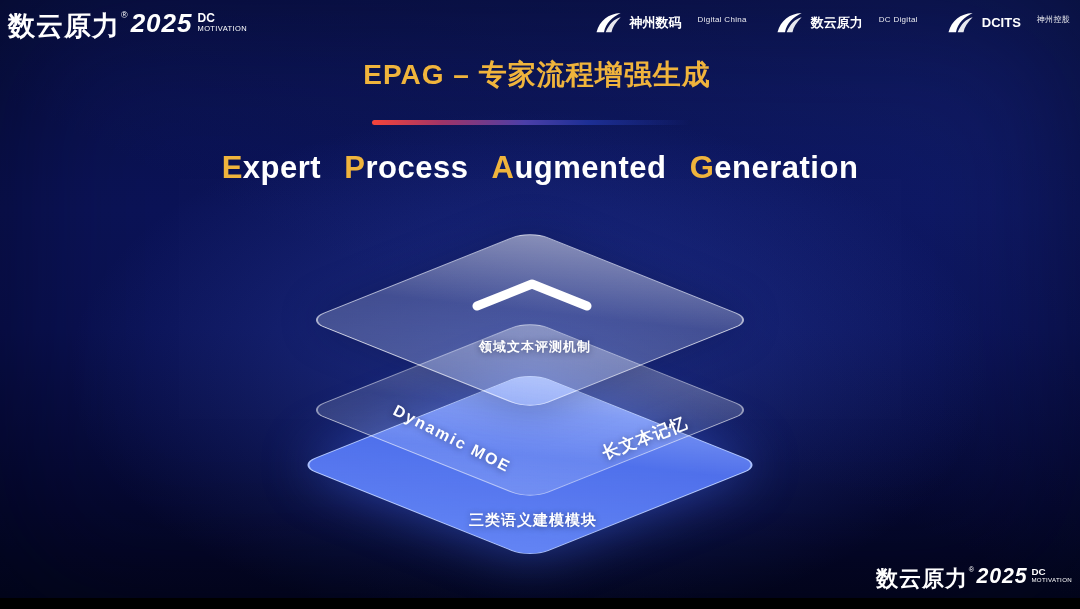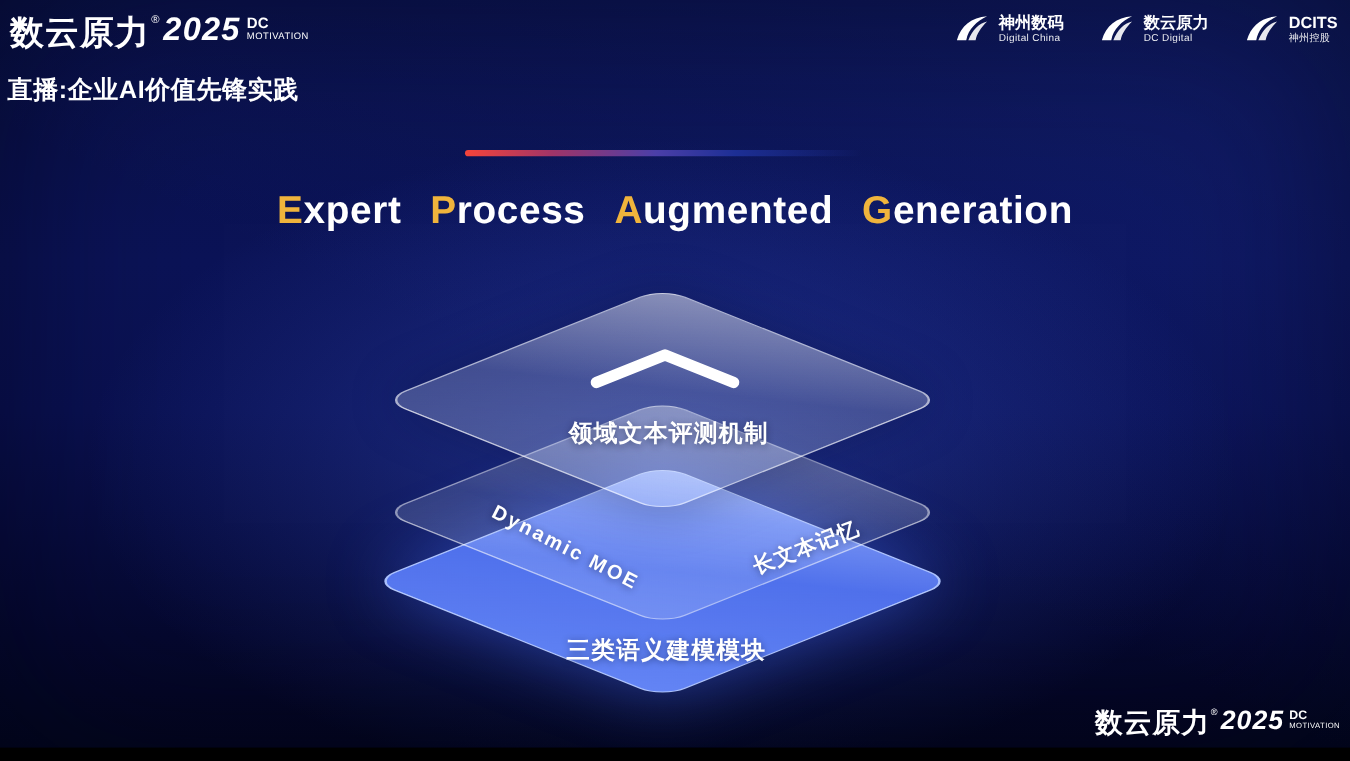--- a/index.html
+++ b/index.html
@@ -37,23 +37,23 @@
   .page-title {
     position: absolute; top: 56px; left: 537px; transform: translateX(-50%);
     margin: 0; font-size: 28px; font-weight: 700; letter-spacing: 1px;
     color: #f0b43c; white-space: nowrap;
   }
 
   
   .logos { position: absolute; top: 10px; right: 10px; display: flex; gap: 28px; align-items: flex-start; }
   .logo { display: flex; align-items: center; gap: 6px; }
   .swoosh { width: 30px; height: 26px; flex: 0 0 auto; }
-  .logo-text { display: flex; flex-direction: column; line-height: 1.2; }
+  .logo-text { display: flex; flex-direction: row; line-height: 1.2; }
   .logo-name { font-size: 13px; font-weight: 700; }
-  .logo-sub { font-size: 8px; opacity: 0.92; letter-spacing: 0.3px; }
+  .logo-sub { font-size: 8px; opacity: 0.92; letter-spacing: 0.3px; margin-left: 16px; }
   .logo-dcits .logo-name { }
 
   
   .divider {
     position: absolute; top: 120px; left: 531px; transform: translateX(-50%);
     width: 318px; height: 5px; border-radius: 3px;
     background: linear-gradient(90deg, #f5443a 0%, #a03468 22%, #4b3fa8 48%, #1d2f95 68%, rgba(20,35,120,0) 100%);
   }
 
   
@@ -87,44 +87,42 @@
     border: 2px solid rgba(185,205,255,0.85);
     box-shadow: 0 0 70px rgba(70,110,255,0.45);
   }
   .chevron { position: absolute; left: 2px; top: -25px; width: 130px; height: 36px; transform: translate(-50%,-50%); z-index: 6; }
   .lbl {
     position: absolute; white-space: nowrap; z-index: 6;
     transform: translate(-50%,-50%);
     color: #fff; font-weight: 700;
     text-shadow: 0 1px 6px rgba(5,10,40,0.45);
   }
-  .lbl-top { left: 5px; top: 27px; font-size: 19px; letter-spacing: 1px; }
+  .lbl-top { left: 5px; top: 27px; font-size: 13px; letter-spacing: 1px; }
   .lbl-mid-left { left: -78px; top: 119px; font-size: 16px; font-weight: 600; letter-spacing: 2px; transform: translate(-50%,-50%) rotate(27deg); }
   .lbl-mid-right { left: 115px; top: 118px; font-size: 17px; letter-spacing: 1px; transform: translate(-50%,-50%) rotate(-21deg); }
-  .lbl-bottom { left: 3px; top: 200px; font-size: 19px; letter-spacing: 1px; }
+  .lbl-bottom { left: 3px; top: 200px; font-size: 15px; letter-spacing: 1px; }
 </style>
 </head>
 <body>
 
 <div class="slide">
 
   <div class="brand brand-header">
     <span class="brand-name">数云原力</span>
       <sup class="brand-reg">®</sup>
       <span class="brand-year">2025</span>
     <span class="brand-stack">
       <span class="brand-dc">DC</span>
       <span class="brand-mot">MOTIVATION</span>
     </span>
   </div>
 
-  <div class="live">
-    <span class="live-text">直播:企业AI价值先锋实践</span>
-  </div>
 
+  <h1 class="page-title">EPAG – 专家流程增强生成</h1>
 
   <div class="logos">
     <div class="logo">
       <svg class="swoosh" viewBox="0 0 36 30" aria-hidden="true">
         <path d="M3 26 C7 12 17 4 32 3 C22 8 14 15 12 26 Z" fill="#ffffff"></path>
         <path d="M14 26 C18 16 24 10 32 8 C26 14 22 20 21 26 Z" fill="#ffffff" opacity="0.9"></path>
       </svg>
       <div class="logo-text">
         <span class="logo-name">神州数码</span>
         <span class="logo-sub">Digital China</span>

